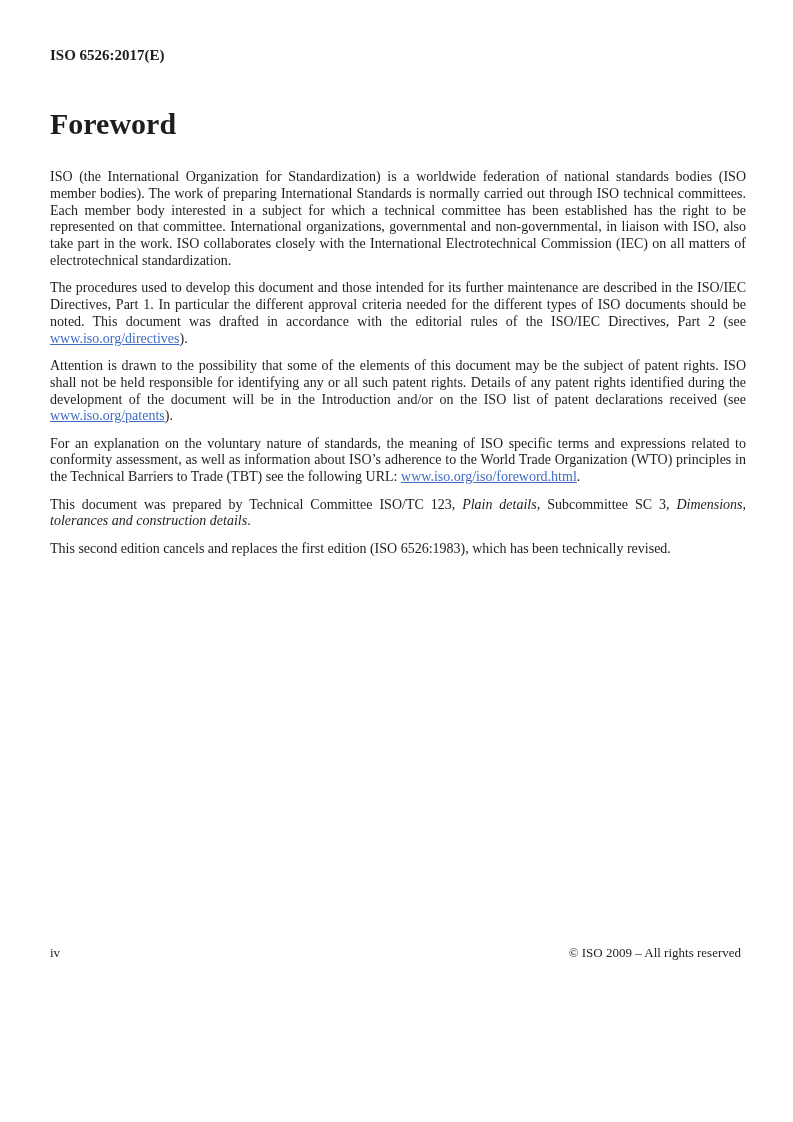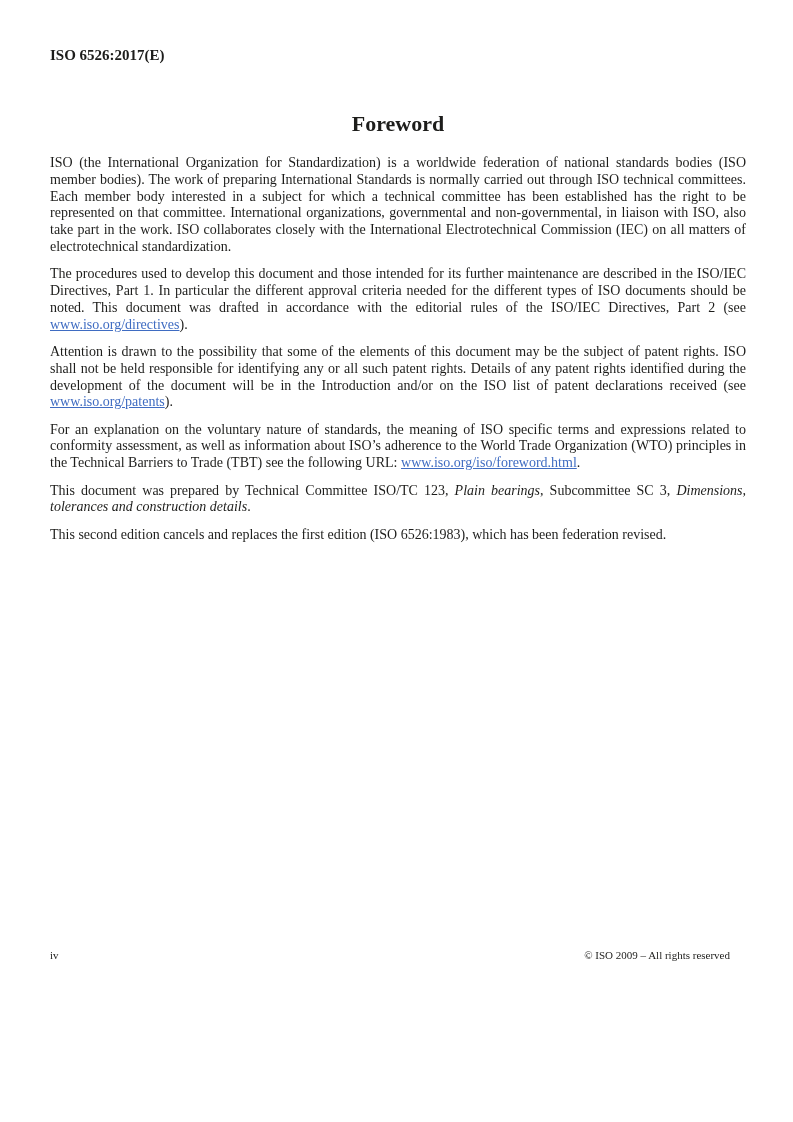--- a/index.html
+++ b/index.html
@@ -18,66 +18,65 @@
     right: 47px;
     top: 46px;
   }
   .doc-ref {
     font-weight: bold;
     font-size: 15px;
     line-height: 18px;
     color: #1d1d1b;
   }
   .fw-title {
-    font-size: 22px;
+    font-size: 30px;
     font-weight: bold;
     line-height: 24px;
     margin: 48px 0 0 0;
     color: #1d1d1b;
-    text-align: center;
   }
-  .body-text { margin-top: 19px; }
+  .body-text { margin-top: 33px; }
   .body-text p {
     font-size: 14px;
     line-height: 16.8px;
     text-align: justify;
     margin: 0 0 10.5px 0;
     color: #1d1d1b;
   }
   .doc-link {
     cursor: pointer;
   }
   .footer {
     position: absolute;
     left: 50px;
-    right: 63px;
+    right: 52px;
     bottom: 33px;
     display: flex;
     justify-content: space-between;
     align-items: center;
-    font-size: 11px;
+    font-size: 13px;
     color: #1d1d1b;
   }
 </style>
 </head>
 <body>
 
 <div class="page">
   <div class="content">
     <div class="doc-ref">ISO 6526:2017(E)</div>
 
     <h1 class="fw-title">Foreword</h1>
 
     <div class="body-text">
         <p>ISO (the International Organization for Standardization) is a worldwide federation of national standards bodies (ISO member bodies). The work of preparing International Standards is normally carried out through ISO technical committees. Each member body interested in a subject for which a technical committee has been established has the right to be represented on that committee. International organizations, governmental and non-governmental, in liaison with ISO, also take part in the work. ISO collaborates closely with the International Electrotechnical Commission (IEC) on all matters of electrotechnical standardization.</p>
         <p>The procedures used to develop this document and those intended for its further maintenance are described in the ISO/IEC Directives, Part 1. In particular the different approval criteria needed for the different types of ISO documents should be noted. This document was drafted in accordance with the editorial rules of the ISO/IEC Directives, Part 2 (see <a class="doc-link" href="#" style="color: rgb(63, 108, 194);">www.iso.org/directives</a>).</p>
         <p>Attention is drawn to the possibility that some of the elements of this document may be the subject of patent rights. ISO shall not be held responsible for identifying any or all such patent rights. Details of any patent rights identified during the development of the document will be in the Introduction and/or on the ISO list of patent declarations received (see <a class="doc-link" href="#" style="color: rgb(63, 108, 194);">www.iso.org/patents</a>).</p>
         <p>For an explanation on the voluntary nature of standards, the meaning of ISO specific terms and expressions related to conformity assessment, as well as information about ISO’s adherence to the World Trade Organization (WTO) principles in the Technical Barriers to Trade (TBT) see the following URL: <a class="doc-link" href="#" style="color: rgb(63, 108, 194);">www.iso.org/iso/foreword.html</a>.</p>
-        <p>This document was prepared by Technical Committee ISO/TC 123, <i>Plain bearings</i>, Subcommittee SC 3, <i>Dimensions, tolerances and construction details</i>.</p>
-        <p>This second edition cancels and replaces the first edition (ISO 6526:1983), which has been federation revised.</p>
+        <p>This document was prepared by Technical Committee ISO/TC 123, <i>Plain details</i>, Subcommittee SC 3, <i>Dimensions, tolerances and construction details</i>.</p>
+        <p>This second edition cancels and replaces the first edition (ISO 6526:1983), which has been technically revised.</p>
       </div>
   </div>
 
   <div class="footer">
     <span>iv</span>
     <span>© ISO 2009 – All rights reserved</span>
   </div>
 </div>
 
 </body></html>

